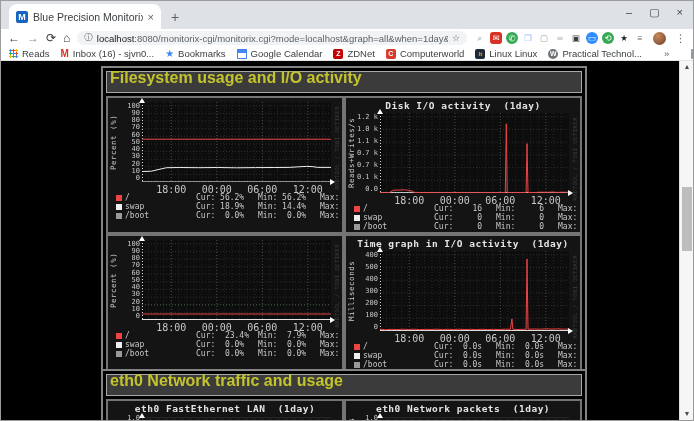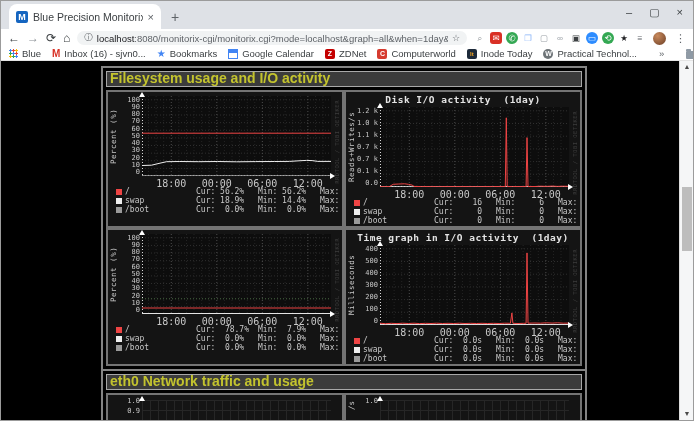--- a/index.html
+++ b/index.html
@@ -60,22 +60,22 @@
                        border-radius:1px 1px 0 0;}
   
   .page{position:relative;width:692px;height:359px;background:#000;overflow:hidden;}
   .scrollbar{position:absolute;right:0;top:0;width:14px;height:359px;background:#f5f6f7;
              border-left:1px solid #dcdcdc;z-index:5;}
   .sb-arrow{position:absolute;left:0;width:14px;height:12px;color:#4a4a4a;font-size:7px;text-align:center;line-height:12px;}
   .sb-up{top:0;} .sb-down{bottom:0;}
   .sb-thumb{position:absolute;left:2px;width:10px;top:126px;height:64px;background:#bdbdbd;}
   .m-frame{position:absolute;left:100px;width:486px;border:2px solid #848484;background:#000;padding:3px;}
   .frame-1{top:5px;} .frame-2{top:308px;height:120px;}
-  .section-title{height:16px;line-height:12px;background:#3b3b3b;border:1px solid #a8a8a8;color:#c3c32e;
-                 font-weight:bold;font-size:14px;padding:0 3px;margin-bottom:3px;}
+  .section-title{height:22px;line-height:12px;background:#3b3b3b;border:1px solid #a8a8a8;color:#c3c32e;
+                 font-weight:bold;font-size:16px;padding:0 3px;margin-bottom:3px;}
   .charts-grid{display:grid;grid-template-columns:1fr 1fr;gap:4px;background:#747474;padding:2px;}
   .chart{background:#141414;height:134px;overflow:hidden;position:relative;
          font-family:"DejaVu Sans Mono",monospace;color:#c8c8c8;padding-top:2px;}
   .chart-title{height:11px;line-height:11px;text-align:center;font-size:9.5px;font-weight:bold;
                color:#e4e4e4;letter-spacing:0.5px;white-space:pre;}
   .chart-body{position:relative;height:93px;}
   .ylab{position:absolute;left:1px;top:2px;bottom:11px;width:10px;writing-mode:vertical-rl;
         transform:rotate(180deg);font-size:7.5px;color:#c8c8c8;text-align:center;letter-spacing:0.5px;}
   .ytick{position:absolute;left:8px;width:24px;text-align:right;font-size:7px;line-height:7px;color:#c8c8c8;
          transform:translateY(-50%);}
@@ -147,21 +147,21 @@
         <span class="ext" style="color: rgb(95, 99, 104);">≡</span>
       </div>
     <span class="avatar"></span>
     <span class="menu3">⋮</span>
   </div>
 
   <div class="bmbar">
     <span id="bm-items" style="display:flex;align-items:center;gap:11px;">
         <span class="bm">
           <span class="icon-apps"></span>
-          <span>Blue</span>
+          <span>Reads</span>
         </span>
         <span class="bm">
           <span class="icon-glyph" style="color: rgb(217, 48, 37); font-weight: bold;">M</span>
           <span>Inbox (16) - sjvn0...</span>
         </span>
         <span class="bm">
           <span class="icon-glyph" style="color: rgb(66, 133, 244);">★</span>
           <span>Bookmarks</span>
         </span>
         <span class="bm">
@@ -171,21 +171,21 @@
         <span class="bm">
           <span class="icon-sq" style="background: rgb(196, 0, 0);">Z</span>
           <span>ZDNet</span>
         </span>
         <span class="bm">
           <span class="icon-sq" style="background: rgb(214, 59, 47);">C</span>
           <span>Computerworld</span>
         </span>
         <span class="bm">
           <span class="icon-sq" style="background: rgb(29, 42, 58); color: rgb(245, 166, 35); font-size: 6px;">lt</span>
-          <span>Inode Today</span>
+          <span>Linux Linux</span>
         </span>
         <span class="bm">
           <span class="icon-sq icon-circle" style="background: rgb(110, 116, 120);">W</span>
           <span>Practical Technol...</span>
         </span>
       </span>
     <span class="bm-spacer"></span>
     <span style="color:#5f6368;">»</span>
     <span class="bm-sep"></span>
     <span class="bm">
@@ -450,21 +450,21 @@
               <div class="wmark">RRDTOOL / TOBI OETIKER</div>
               <div class="arr-up"></div>
               <div class="arr-right"></div>
             </div>
             <div class="legend">
               <div class="lrow">
                 <div class="lname">
                   <div class="lsw" style="background: rgb(238, 68, 68);"></div>
                   <span>/</span>
                 </div>
-                <div class="lval">Cur:  78.7%</div>
+                <div class="lval">Cur:  23.4%</div>
                 <div class="lval">Min:  7.9%</div>
                 <div class="lval">Max:  7.9%</div>
               </div>
               <div class="lrow">
                 <div class="lname">
                   <div class="lsw" style="background: rgb(238, 238, 238);"></div>
                   <span>swap</span>
                 </div>
                 <div class="lval">Cur:  0.0%</div>
                 <div class="lval">Min:  0.0%</div>
@@ -570,28 +570,30 @@
               </div>
             </div>
           </div>
       </div>
     </div>
 
     <div class="m-frame frame-2">
       <div class="section-title">eth0 Network traffic and usage</div>
       <div class="charts-grid">
         <div class="chart partial">
+          <div class="chart-title">eth0 FastEthernet LAN  (1day)</div>
           <div class="pbody">
             <span class="ptick pt1">1.0</span>
             <span class="ptick pt2">0.9</span>
             <div class="pgrid"></div>
             <div class="arr-up" style="top:-1px;"></div>
           </div>
         </div>
         <div class="chart partial">
+          <div class="chart-title">eth0 Network packets  (1day)</div>
           <div class="pbody">
             <span class="pylab">/s</span>
             <span class="ptick pt1">1.0</span>
             <div class="pgrid"></div>
             <div class="arr-up" style="top:-1px;"></div>
           </div>
         </div>
       </div>
     </div>
 

